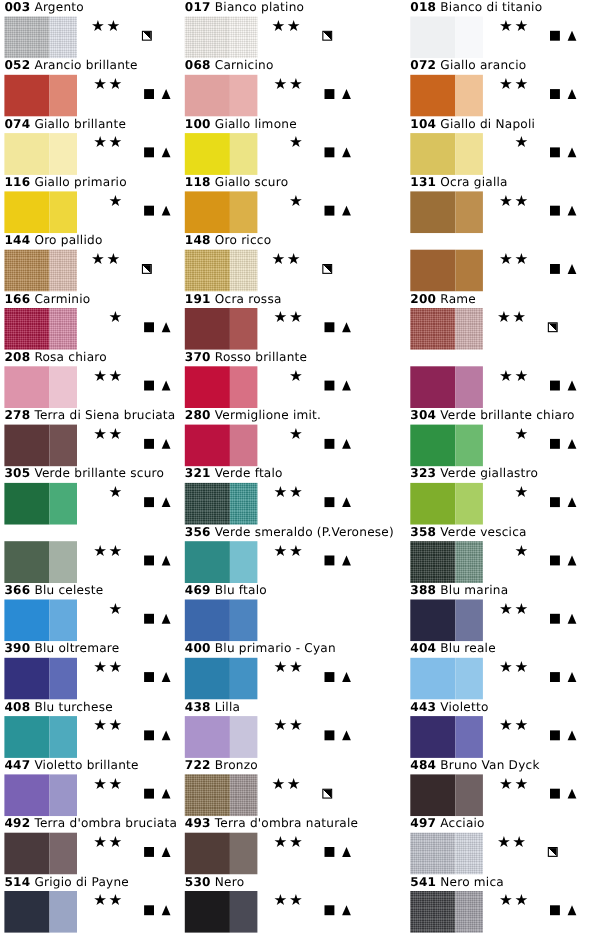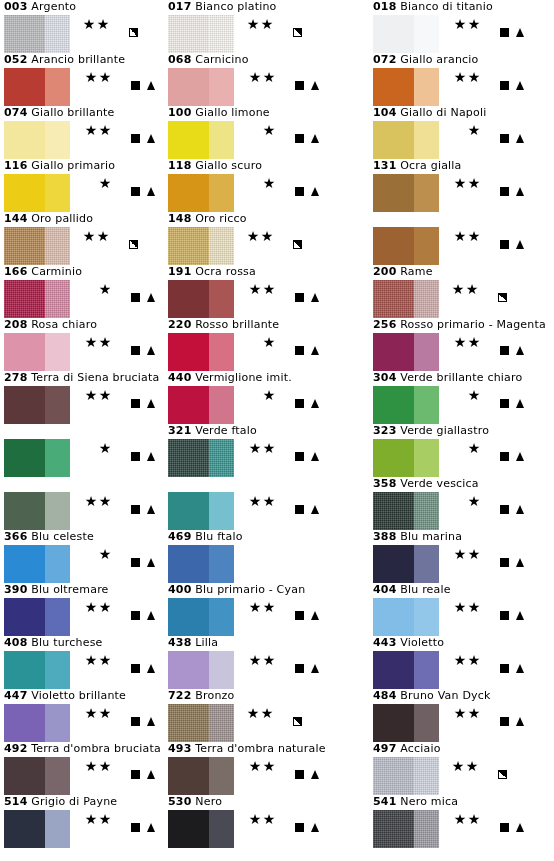--- a/index.html
+++ b/index.html
@@ -387,35 +387,34 @@
       </div>
       <div class="icons">
         <span class="ico star">★</span>
         <span class="ico star">★</span>
         <span class="ico spacer"></span>
         <span class="ico sq-filled"></span>
         <span class="ico tri"></span>
       </div>
     </div>
     <div class="cell">
-      <div class="cell-label"><span class="code">220</span> <span class="cname">Rosso brillante</span></div>
+      <div class="cell-label"><span class="code">370</span> <span class="cname">Rosso brillante</span></div>
       <div class="swatch">
         <div class="full" style="background-color: rgb(195, 16, 58);"></div>
         <div class="tint" style="background-color: rgb(216, 112, 132);"></div>
       </div>
       <div class="icons">
         <span class="ico spacer star-w"></span>
         <span class="ico star">★</span>
         <span class="ico spacer"></span>
         <span class="ico sq-filled"></span>
         <span class="ico tri"></span>
       </div>
     </div>
     <div class="cell">
-      <div class="cell-label"><span class="code">256</span> <span class="cname">Rosso primario - Magenta</span></div>
       <div class="swatch">
         <div class="full" style="background-color: rgb(141, 36, 86);"></div>
         <div class="tint" style="background-color: rgb(185, 122, 162);"></div>
       </div>
       <div class="icons">
         <span class="ico star">★</span>
         <span class="ico star">★</span>
         <span class="ico spacer"></span>
         <span class="ico sq-filled"></span>
         <span class="ico tri"></span>
@@ -429,21 +428,21 @@
       </div>
       <div class="icons">
         <span class="ico star">★</span>
         <span class="ico star">★</span>
         <span class="ico spacer"></span>
         <span class="ico sq-filled"></span>
         <span class="ico tri"></span>
       </div>
     </div>
     <div class="cell">
-      <div class="cell-label"><span class="code">440</span> <span class="cname">Vermiglione imit.</span></div>
+      <div class="cell-label"><span class="code">280</span> <span class="cname">Vermiglione imit.</span></div>
       <div class="swatch">
         <div class="full" style="background-color: rgb(187, 18, 64);"></div>
         <div class="tint" style="background-color: rgb(208, 117, 139);"></div>
       </div>
       <div class="icons">
         <span class="ico spacer star-w"></span>
         <span class="ico star">★</span>
         <span class="ico spacer"></span>
         <span class="ico sq-filled"></span>
         <span class="ico tri"></span>
@@ -457,20 +456,21 @@
       </div>
       <div class="icons">
         <span class="ico spacer star-w"></span>
         <span class="ico star">★</span>
         <span class="ico spacer"></span>
         <span class="ico sq-filled"></span>
         <span class="ico tri"></span>
       </div>
     </div>
     <div class="cell">
+      <div class="cell-label"><span class="code">305</span> <span class="cname">Verde brillante scuro</span></div>
       <div class="swatch">
         <div class="full" style="background-color: rgb(31, 110, 63);"></div>
         <div class="tint" style="background-color: rgb(73, 171, 120);"></div>
       </div>
       <div class="icons">
         <span class="ico spacer star-w"></span>
         <span class="ico star">★</span>
         <span class="ico spacer"></span>
         <span class="ico sq-filled"></span>
         <span class="ico tri"></span>
@@ -511,20 +511,21 @@
       </div>
       <div class="icons">
         <span class="ico star">★</span>
         <span class="ico star">★</span>
         <span class="ico spacer"></span>
         <span class="ico sq-filled"></span>
         <span class="ico tri"></span>
       </div>
     </div>
     <div class="cell">
+      <div class="cell-label"><span class="code">356</span> <span class="cname">Verde smeraldo (P.Veronese)</span></div>
       <div class="swatch">
         <div class="full" style="background-color: rgb(46, 138, 134);"></div>
         <div class="tint" style="background-color: rgb(118, 191, 206);"></div>
       </div>
       <div class="icons">
         <span class="ico star">★</span>
         <span class="ico star">★</span>
         <span class="ico spacer"></span>
         <span class="ico sq-filled"></span>
         <span class="ico tri"></span>

